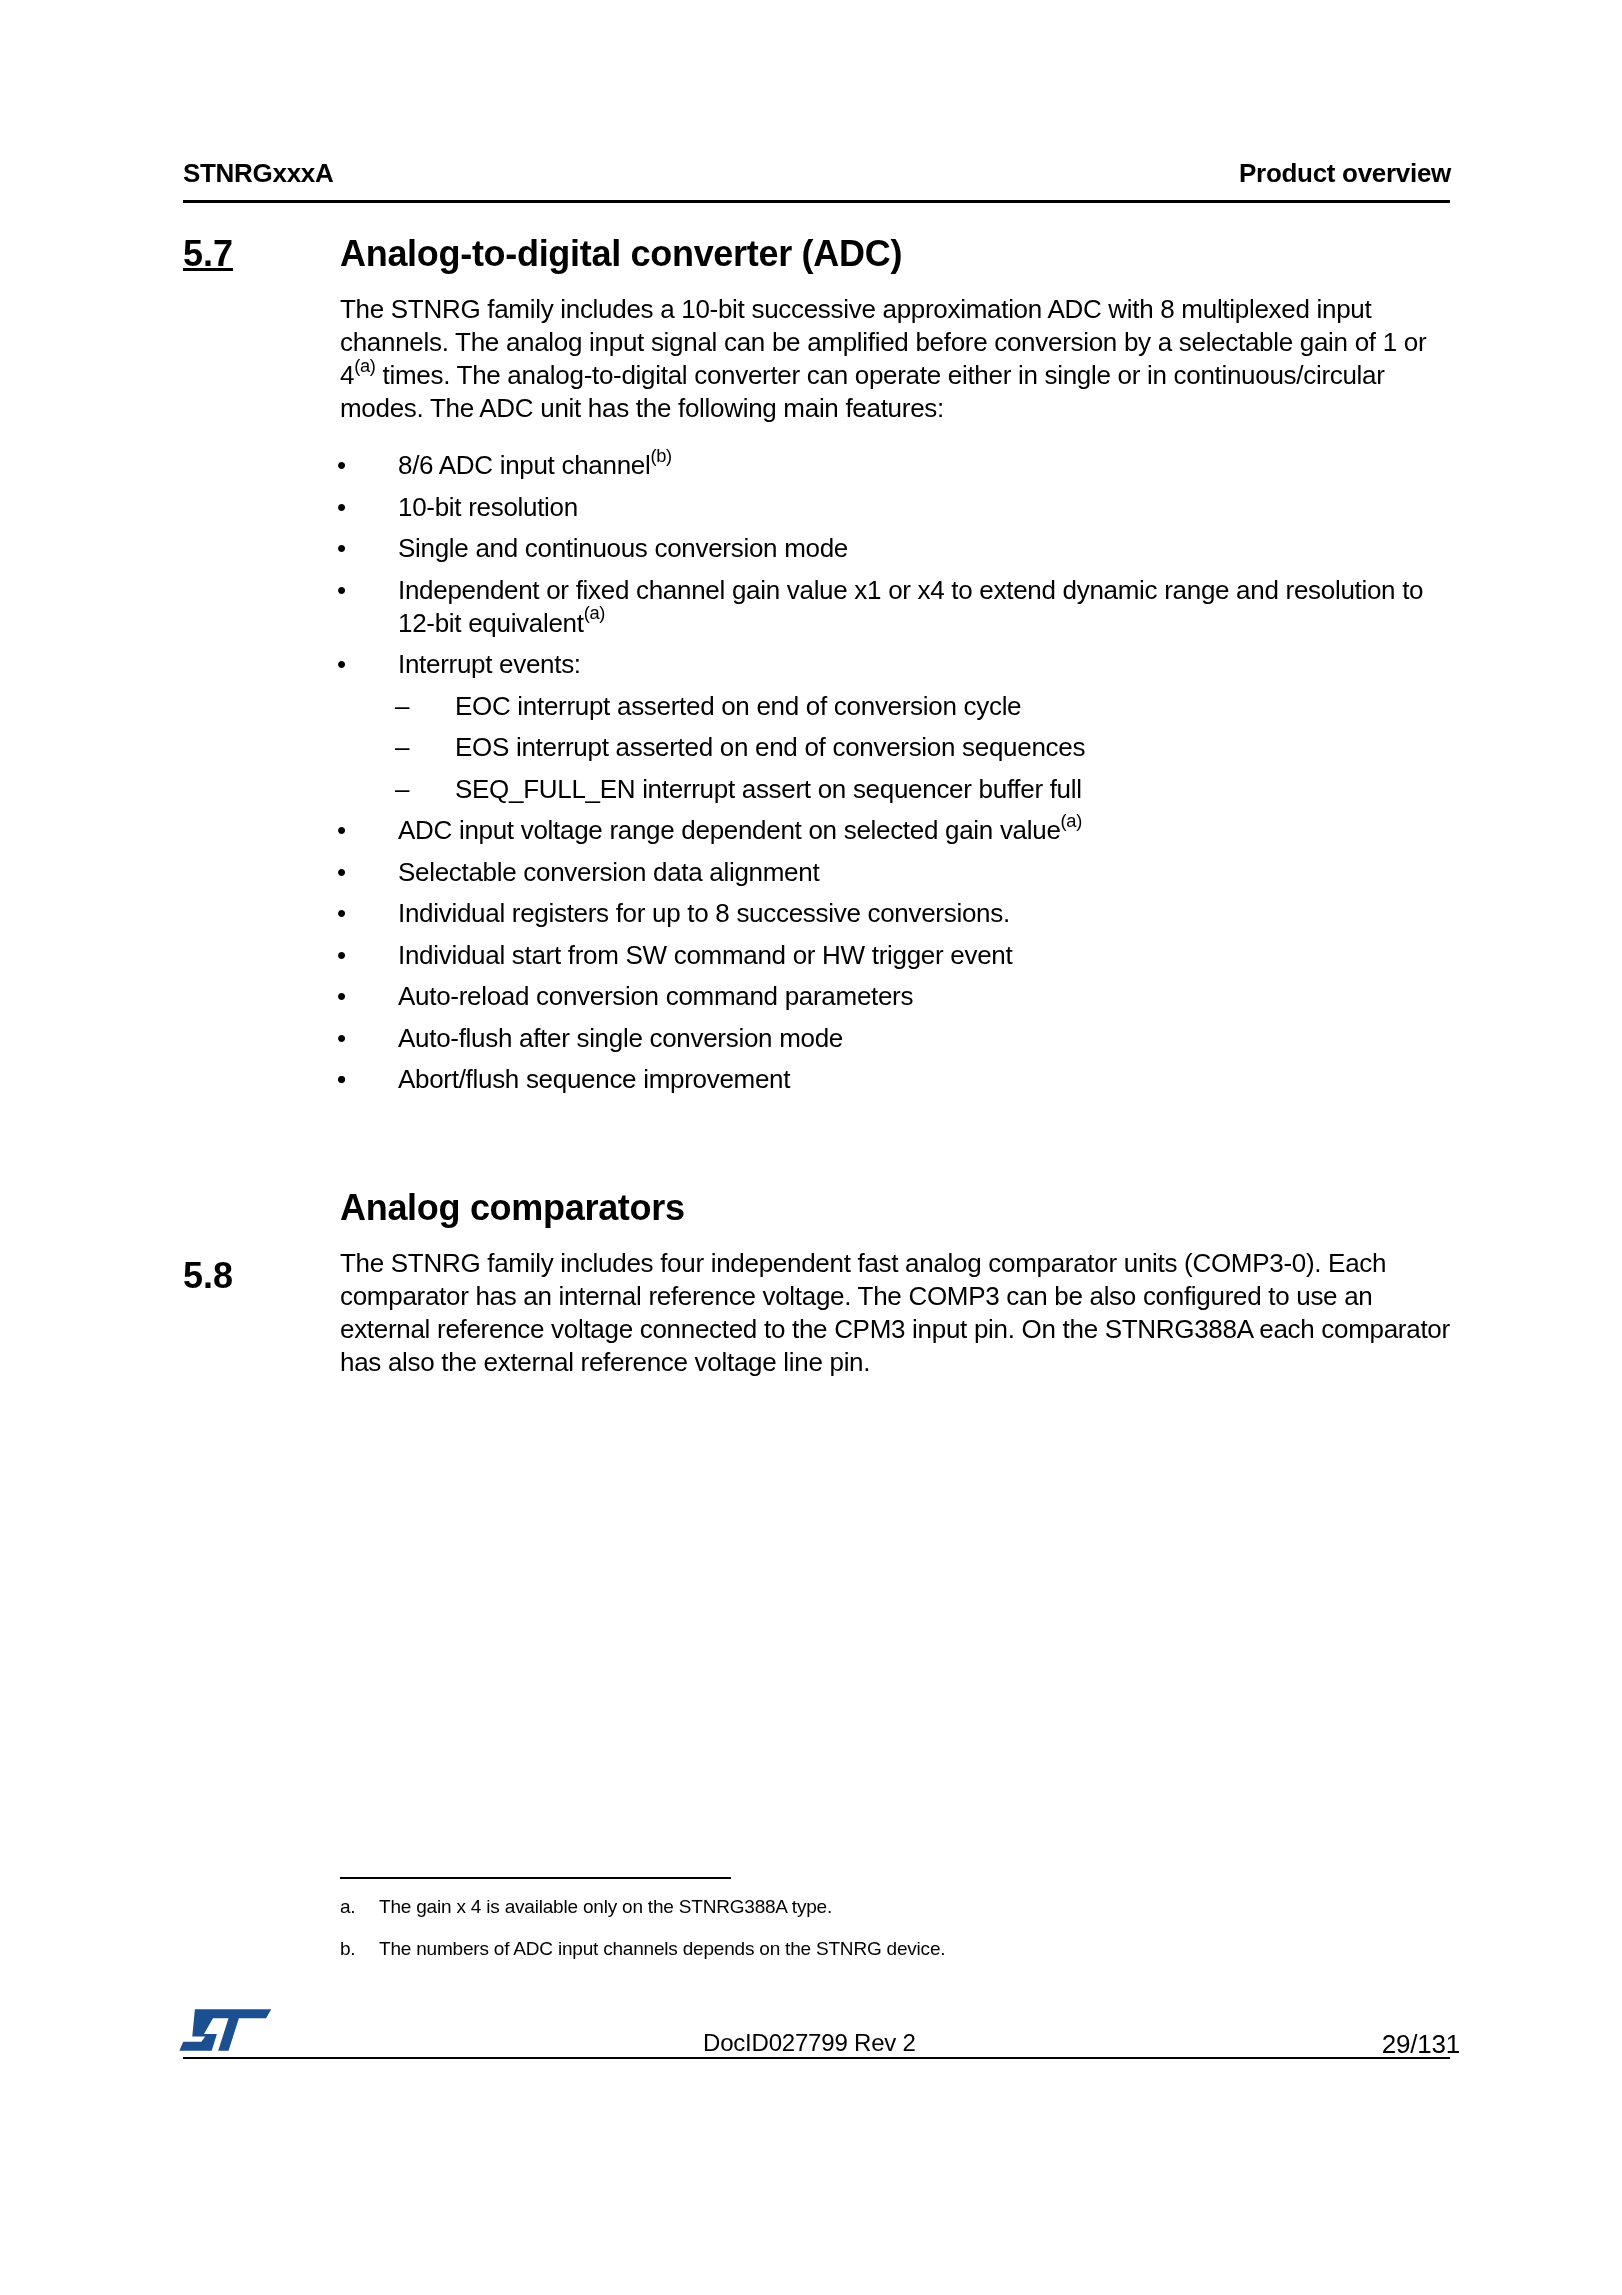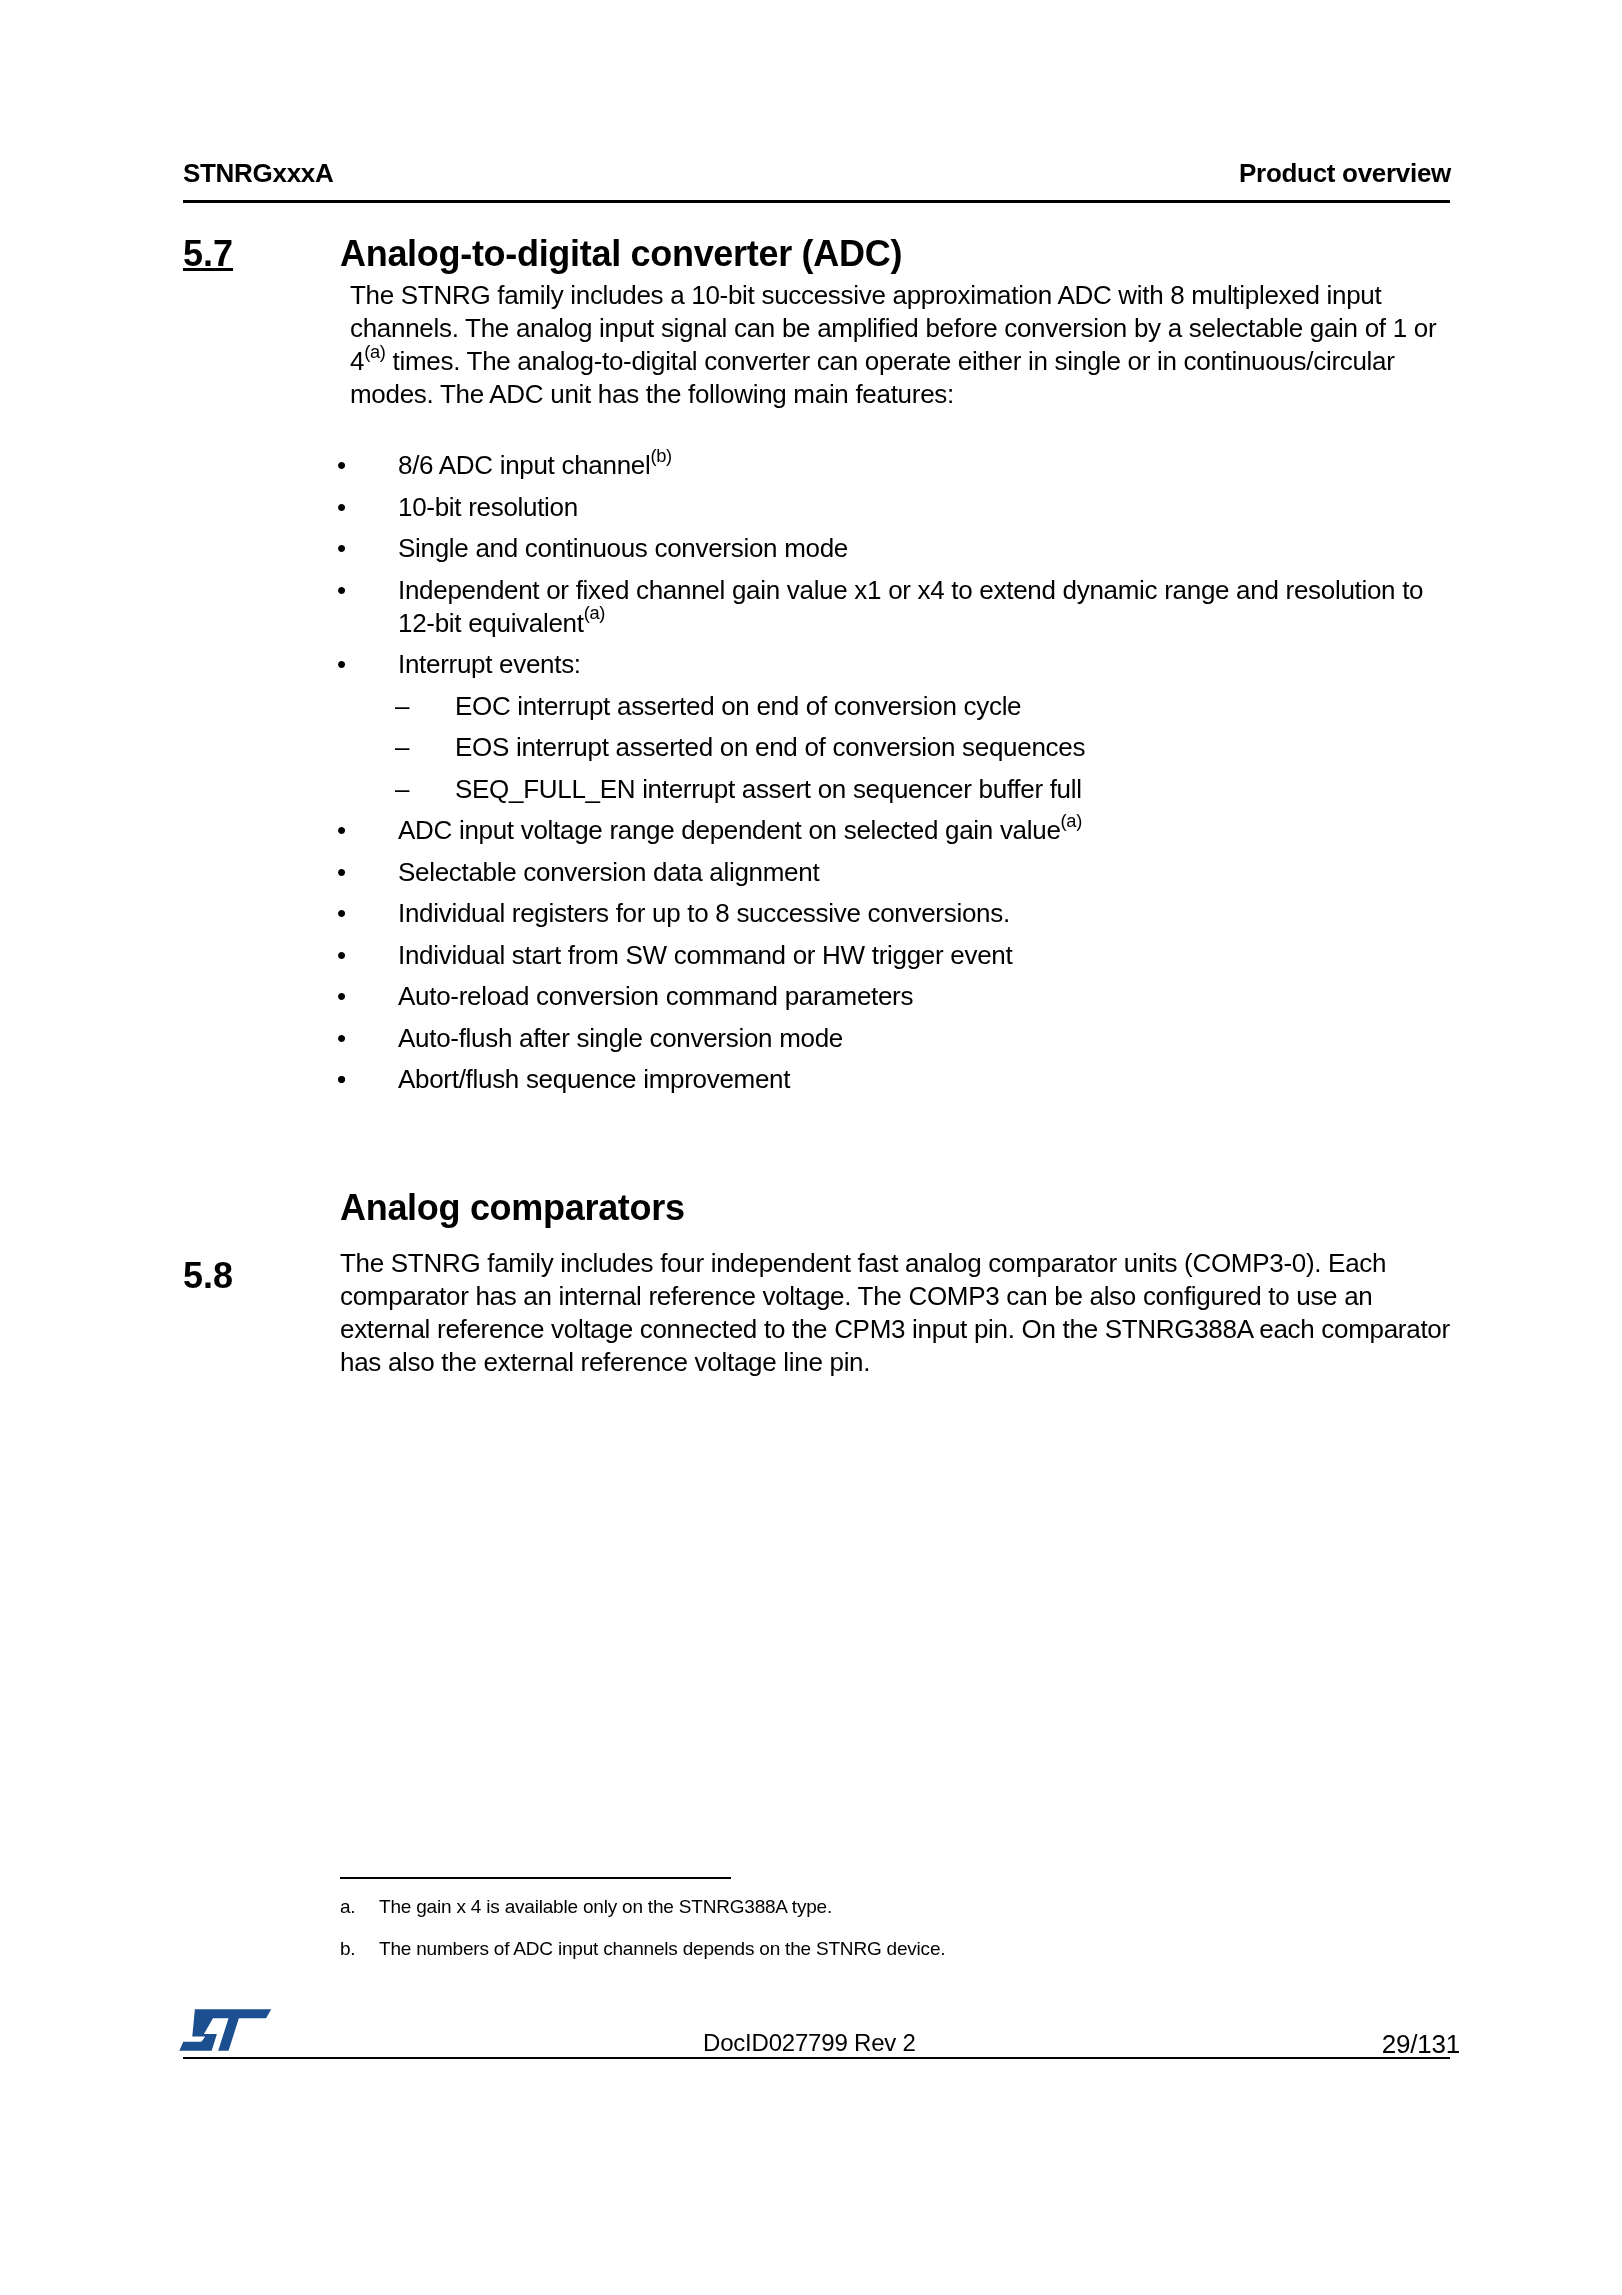--- a/index.html
+++ b/index.html
@@ -34,21 +34,21 @@
 </head>
 <body>
 
 <div class="abs hdr-left">STNRGxxxA</div>
 <div class="abs hdr-right">Product overview</div>
 <div class="abs hdr-rule"></div>
 
 <div class="abs sec-num" style="top:233px;text-decoration:underline;">5.7</div>
 <div class="abs sec-title" style="top:233px;">Analog-to-digital converter (ADC)</div>
 
-<div class="abs para" style="top:279px;margin-left:10px;">
+<div class="abs para" style="top:293px;">
   <span>The STNRG family includes a 10-bit successive approximation ADC with 8 multiplexed input channels. The analog input signal can be amplified before conversion by a selectable gain of 1 or 4</span><sup>(a)</sup><span> times. The analog-to-digital converter can operate either in single or in continuous/circular modes. The ADC unit has the following main features:</span>
 </div>
 
 <ul class="abs list" id="feature-list" style="top:449px;">
     <li><span class="bullet">•</span><span>8/6 ADC input channel</span><sup>(b)</sup></li>
     <li><span class="bullet">•</span><span>10-bit resolution</span></li>
     <li><span class="bullet">•</span><span>Single and continuous conversion mode</span></li>
     <li><span class="bullet">•</span><span>Independent or fixed channel gain value x1 or x4 to extend dynamic range and resolution to 12-bit equivalent</span><sup>(a)</sup></li>
     <li><span class="bullet">•</span><span>Interrupt events:</span></li>
     <li class="sub"><span class="bullet">–</span><span>EOC interrupt asserted on end of conversion cycle</span></li>

